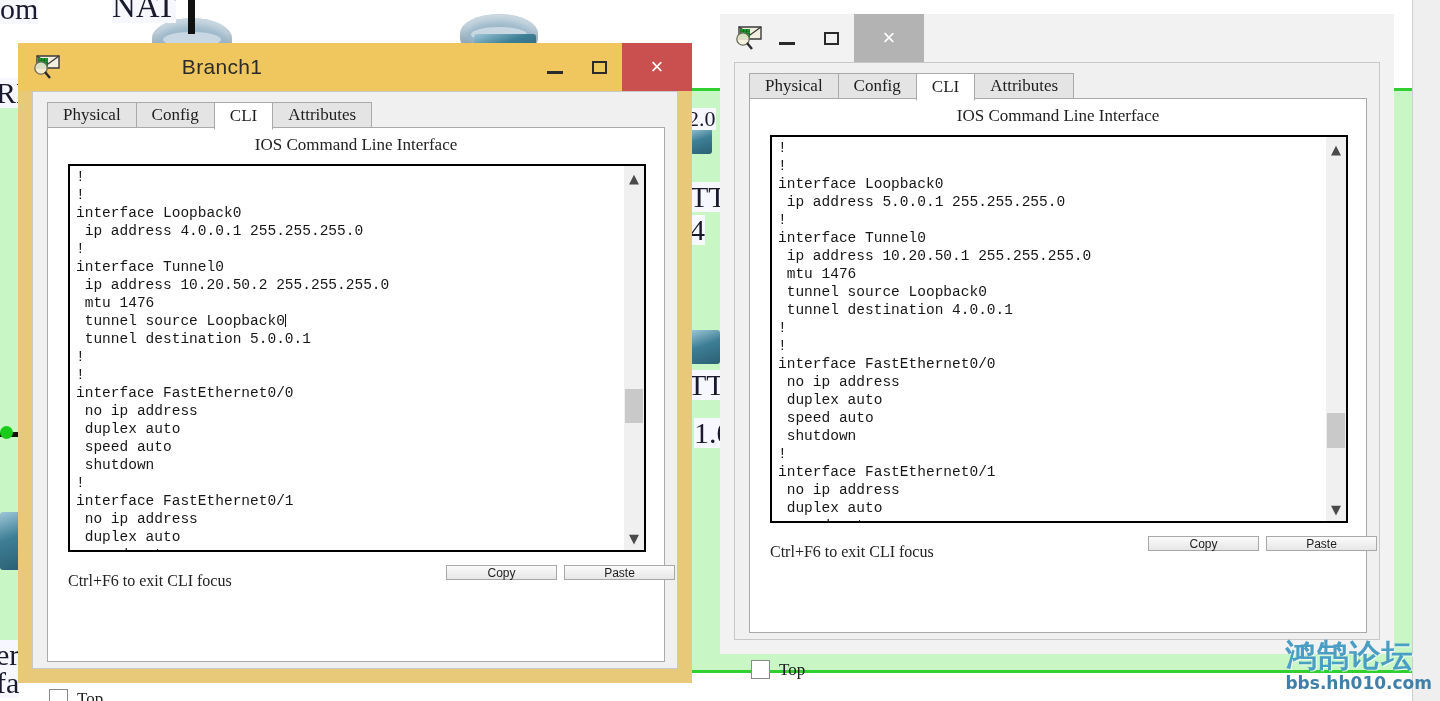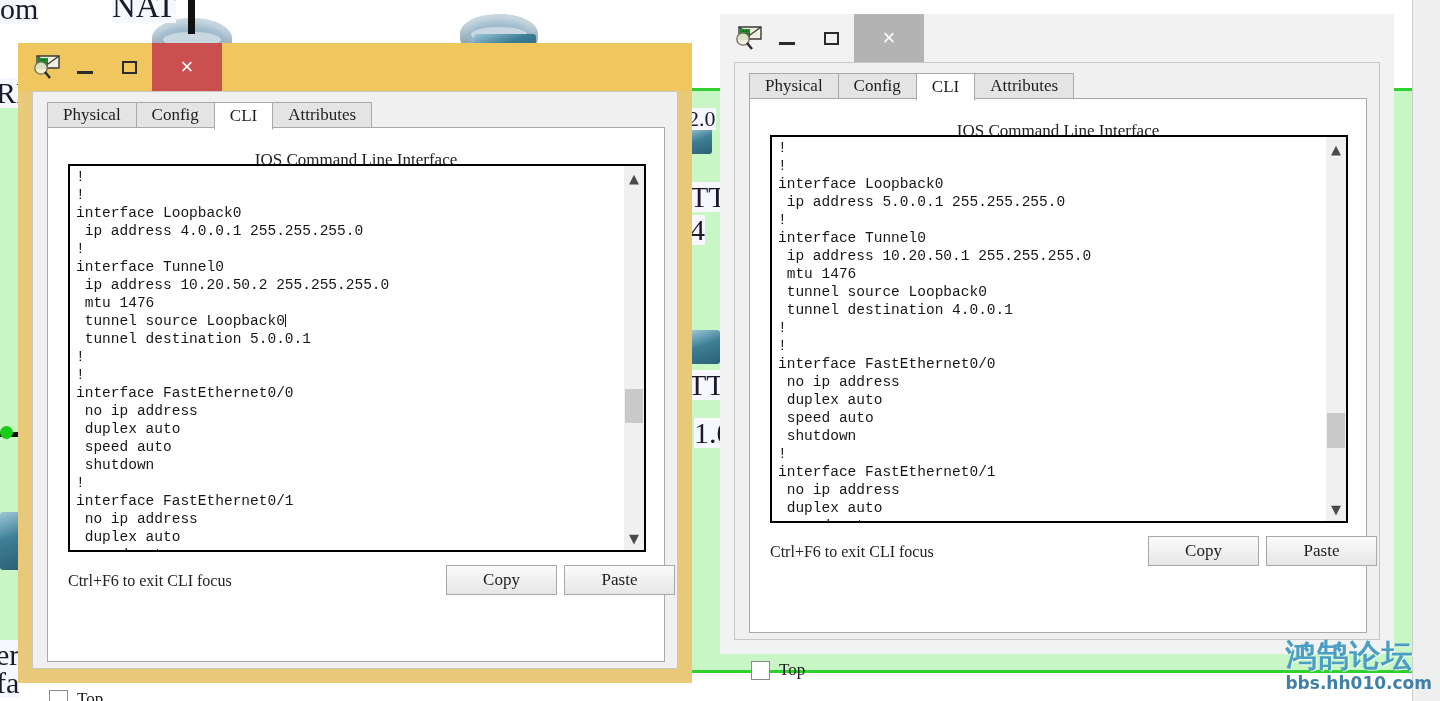--- a/index.html
+++ b/index.html
@@ -165,21 +165,21 @@
     position: absolute;
     left: 14px; top: 35px;
     background: #ffffff;
     border: 1px solid #a9a9a9;
   }
 
   .panel-heading {
     text-align: center;
     font-size: 17px;
     color: #222;
-    padding-top: 22px;
+    padding-top: 7px;
     font-family: "Liberation Serif", serif;
   }
 
   
   .cli-wrap {
     position: absolute;
     background: #ffffff;
     border: 2px solid #000;
     display: flex;
   }
@@ -225,32 +225,32 @@
 
   
   .hint-text {
     position: absolute;
     font-size: 16px;
     color: #222;
     font-family: "Liberation Serif", serif;
   }
   .pt-button {
     position: absolute;
-    height: 30px;
+    height: 15px;
     background: linear-gradient(#fbfbfb,#e6e6e6);
     border: 1px solid #a8a8a8;
     display: flex; align-items: center; justify-content: center;
-    font-size: 17px;
+    font-size: 12px;
     color: #1d1d1d;
     cursor: pointer;
-    font-family: Liberation Serif, serif;
+    font-family: Liberation Sans, sans-serif;
   }
   .top-row {
     position: absolute;
-    display: flex; align-items: flex-end;
+    display: flex; align-items: flex-start;
     cursor: pointer;
   }
   .checkbox {
     width: 19px; height: 19px;
     background: #fff;
     border: 1px solid #8a8a8a;
     flex: 0 0 auto;
   }
   .top-label {
     margin-left: 9px;
@@ -319,20 +319,21 @@
       <div class="title-bar">
         <span class="app-icon"><svg width="30" height="26" viewBox="0 0 30 26">
             <path d="M5 2 L27 2 L27 14 L5 14 Z" fill="#f2efe0" stroke="#3a3a3a" stroke-width="1.4"></path>
             <path d="M5 2 L16 10 L27 2" fill="none" stroke="#3a3a3a" stroke-width="1.4"></path>
             <rect x="6.5" y="4" width="9" height="9" fill="#1f9e2f"></rect>
             <path d="M6.5 4 v9 M9.5 4 v9 M12.5 4 v9 M15.5 4 v9" stroke="#0d5c18" stroke-width="0.7"></path>
             <path d="M6.5 6.2 h9 M6.5 8.6 h9 M6.5 11 h9" stroke="#0d5c18" stroke-width="0.7"></path>
             <circle cx="9" cy="14" r="6.2" fill="#f6f2dd" fill-opacity="0.85" stroke="#6a6a5a" stroke-width="1.3"></circle>
             <line x1="13" y1="18" x2="18" y2="24" stroke="#2a2a2a" stroke-width="2.4"></line>
           </svg></span>
+        <span class="title-text">Branch1</span>
         <span class="win-buttons">
           <span class="win-btn">
             <i class="glyph-min"></i>
           </span>
           <span class="win-btn">
             <i class="glyph-max"></i>
           </span>
           <span class="win-btn close">
             <span class="glyph-close">×</span>
           </span>

